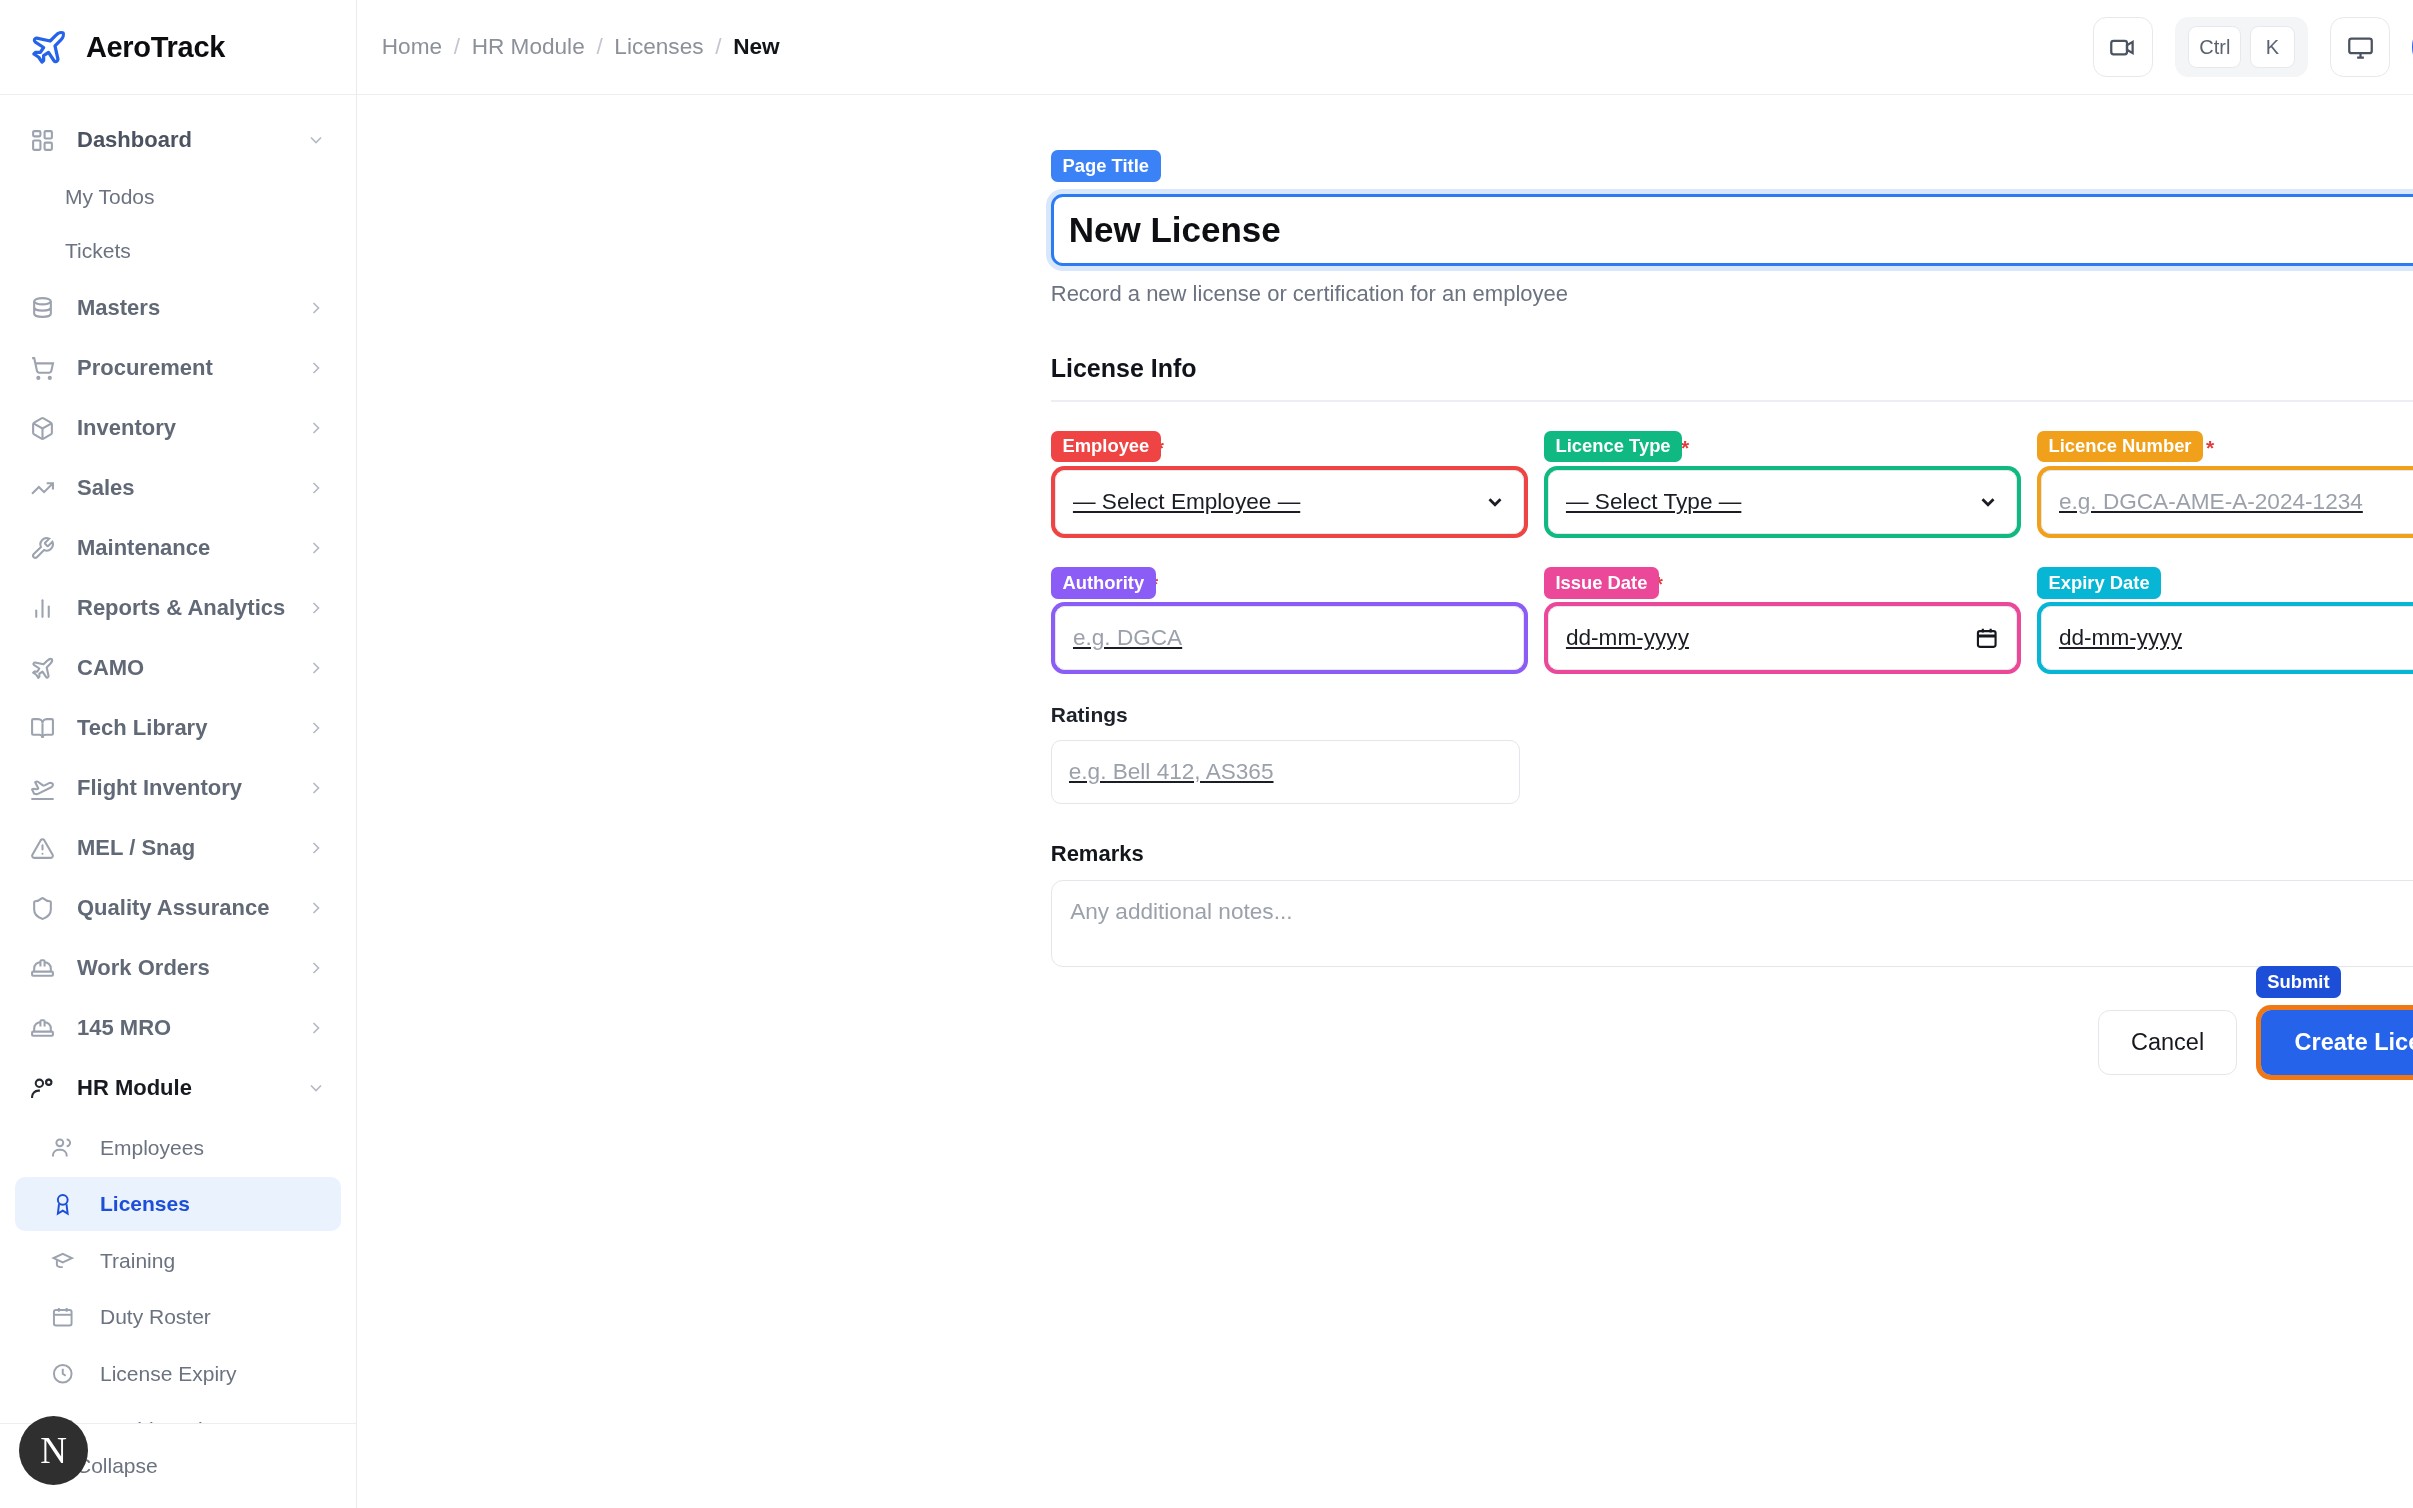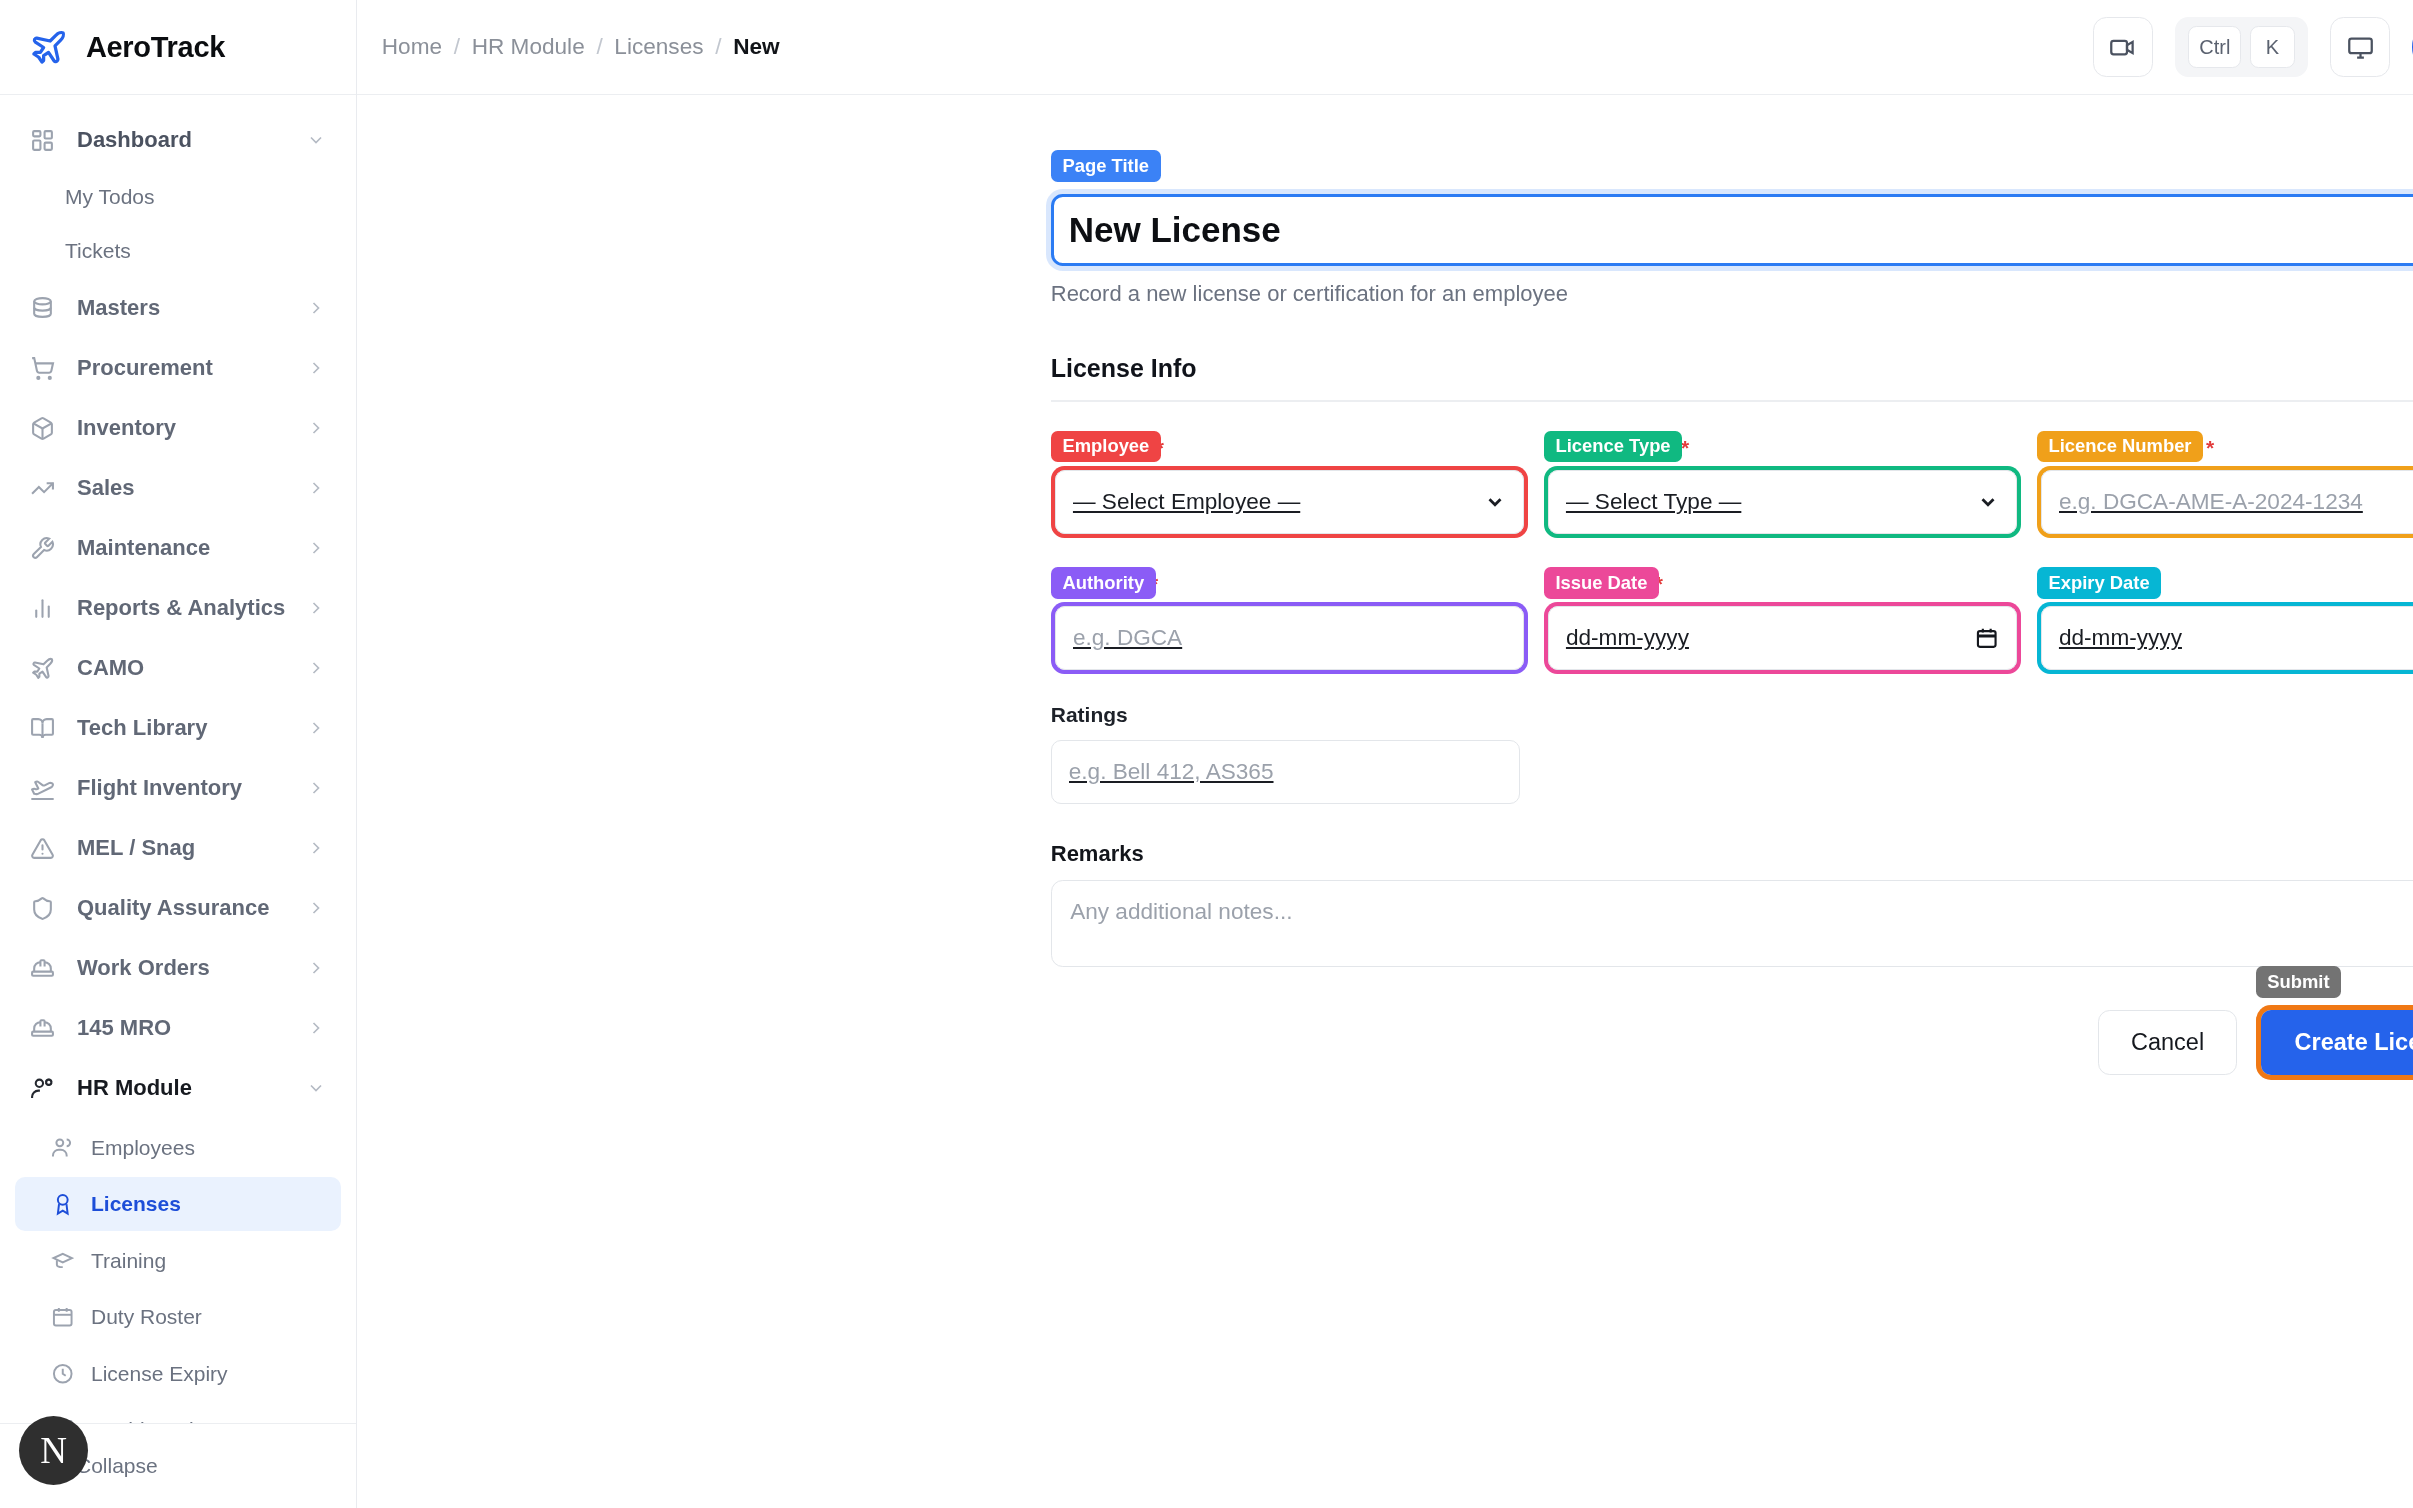--- a/index.html
+++ b/index.html
@@ -39,21 +39,21 @@
   .nav-row .chev { width: 22px; height: 22px; color: #b4bac4; flex: 0 0 22px; display:flex; align-items:center; justify-content:center;}
   .nav-row.open .lbl { color: #4b5260; }
   .nav-child {
     display: flex; align-items: center; height: 54px;
     padding-left: 50px; gap: 18.4px; cursor: pointer;
     font-size: 21px; color: #6b7280;
   }
   .nav-child.plain { padding-left: 65px; }
   .nav-sub {
     display: flex; align-items: center; height: 54px;
-    margin: 2.5px 15px; padding-left: 35px; gap: 16px; cursor: pointer;
+    margin: 2.5px 15px; padding-left: 35px; gap: 25px; cursor: pointer;
     font-size: 21px; color: #6b7280; border-radius: 10px;
   }
   .nav-sub .ico { width: 25px; height: 25px; flex:0 0 25px; color:#9ca3af; display:flex; align-items:center; justify-content:center;}
   .nav-sub.active { background: #eaf2fe; color: #1d4ed8; font-weight: 700; }
   .nav-sub.active .ico { color: #1d4ed8; }
 
   .sidebar-foot {
     border-top: 1.7px solid #eceef1;
     height: 87px; display: flex; align-items: center;
     padding-left: 39px; gap: 15px;
@@ -674,21 +674,21 @@
 
         <div style="position:relative;">
           <div class="remarks-label">Remarks</div>
           <textarea class="remarks" placeholder="Any additional notes..." style=""></textarea>
           
         </div>
 
         <div class="actions">
           <button class="btn-cancel">Cancel</button>
           <div class="submit-ring">
-            <span class="anno" style="left:0; top:-39px; background:#737373;">Submit</span>
+            <span class="anno" style="left:0; top:-39px; background:#1d4ed8;">Submit</span>
             <button class="btn-primary">Create License</button>
           </div>
         </div>
 
       </div>
     </section>
   </div>
 </div>
 
 

